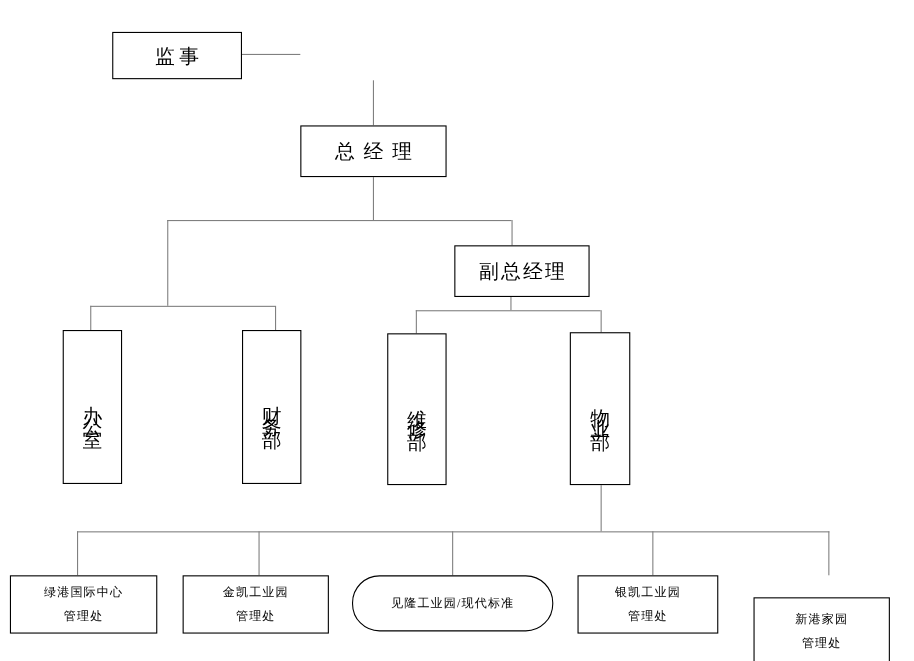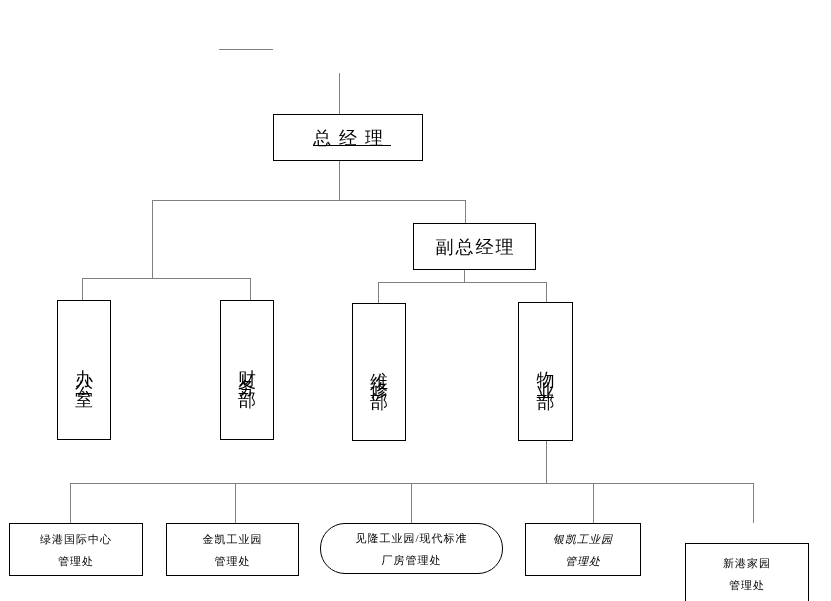--- a/index.html
+++ b/index.html
@@ -71,22 +71,25 @@
   <div class="vline" style="left:378px; top:282px; height:22px;"></div>
   <div class="vline" style="left:546px; top:282px; height:21px;"></div>
   <div class="vline" style="left:546px; top:441px; height:42px;"></div>
   <div class="hline" style="left:70px; top:483px; width:684px;"></div>
   <div class="vline" style="left:70px; top:483px; height:40px;"></div>
   <div class="vline" style="left:235px; top:483px; height:40px;"></div>
   <div class="vline" style="left:411px; top:483px; height:40px;"></div>
   <div class="vline" style="left:593px; top:483px; height:40px;"></div>
   <div class="vline" style="left:753px; top:483px; height:40px;"></div>
 
+  <div class="node" style="left:102px; top:29px; width:118px; height:43px;">
+    <span class="lbl">监事</span>
+  </div>
 
-  <div class="node" style="left:273px; top:114px; width:150px; height:47px;text-decoration:underline;">
+  <div class="node" style="left:273px; top:114px; width:133px; height:47px;">
     <span class="lbl" style="letter-spacing:8px; text-indent:8px;">总经理</span>
   </div>
 
   <div class="node" style="left:413px; top:223px; width:123px; height:47px;">
     <span class="lbl" style="letter-spacing:2px; text-indent:2px;">副总经理</span>
   </div>
 
   <div class="node" style="left:57px; top:300px; width:54px; height:140px;">
     <span class="lbl vert">办公室</span>
   </div>
@@ -108,24 +111,23 @@
   </div>
   <div class="node" style="left:166px; top:523px; width:133px; height:53px;">
     <div class="two-line">
       <span>金凯工业园</span>
       <span>管理处</span>
     </div>
   </div>
   <div class="node" style="left:320px; top:523px; width:183px; height:51px;border-radius:25px;">
     <div class="two-line">
       <span>见隆工业园/现代标准</span>
-      <span>厂房管理处</span>
     </div>
   </div>
-  <div class="node" style="left:525px; top:523px; width:116px; height:53px;font-style:italic;">
+  <div class="node" style="left:525px; top:523px; width:128px; height:53px;">
     <div class="two-line">
       <span>银凯工业园</span>
       <span>管理处</span>
     </div>
   </div>
   <div class="node" style="left:685px; top:523px; width:124px; height:62px;margin-top:20px;">
     <div class="two-line">
       <span>新港家园</span>
       <span>管理处</span>
     </div>

